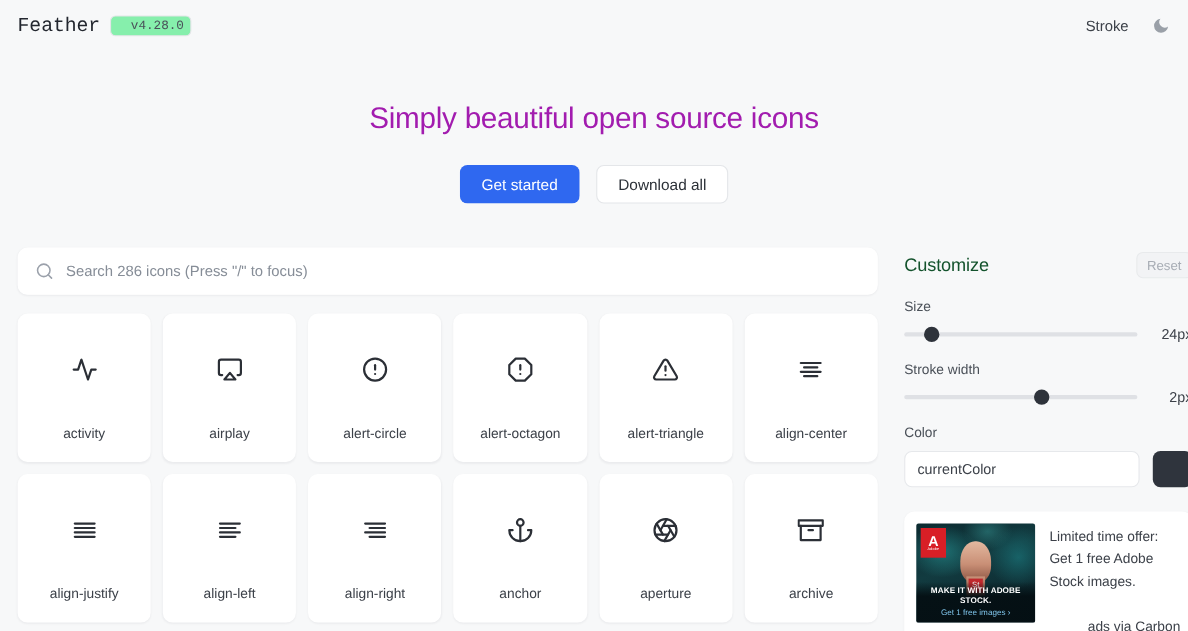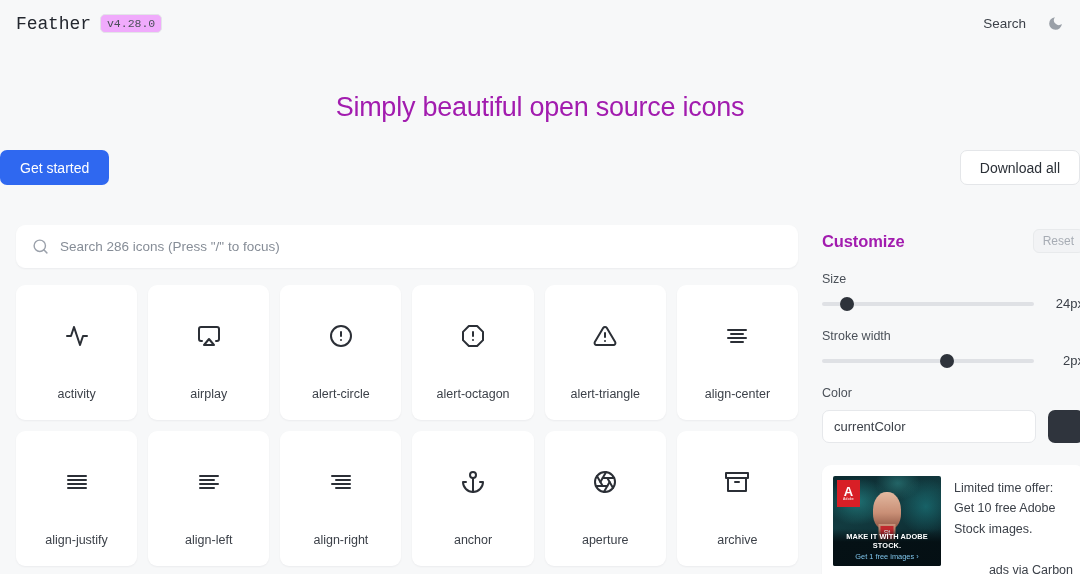--- a/index.html
+++ b/index.html
@@ -29,24 +29,24 @@
     font-family: Liberation Mono, monospace;
   }
   .brand-name {
     font-size: 18px;
     color: #23272f;
     letter-spacing: -0.1px;
   }
   .version-badge {
     font-size: 11.5px;
     color: #4a5059;
-    background: #f0abfc;
+    background: #86efac;
     border: 1px solid #e3e5e8;
     border-radius: 5px;
-    padding: 3px 6px 3px 6px;
+    padding: 3px 6px 3px 18px;
     line-height: 1;
   }
   .header-spacer { flex: 1; }
   .header-right {
     display: flex;
     align-items: center;
     gap: 20px;
   }
   .github-link {
     font-size: 13.5px;
@@ -67,21 +67,21 @@
   }
   .hero-title {
     font-size: 27px;
     font-weight: 400;
     color: #a21caf;
     letter-spacing: -0.25px;
   }
   .hero-actions {
     margin-top: 27px;
     display: flex;
-    justify-content: space-between;
+    justify-content: center;
     gap: 15px;
   }
   .btn {
     font-family: "Liberation Sans", sans-serif;
     font-size: 14px;
     border-radius: 7px;
     padding: 0 19px;
     height: 35px;
     display: inline-flex;
     align-items: center;
@@ -167,23 +167,22 @@
 
   
   .panel-head {
     display: flex;
     align-items: center;
     justify-content: space-between;
     margin-bottom: 19px;
   }
   .panel-title {
     font-size: 16.5px;
-    color: #a21caf;
+    color: #14532d;
     letter-spacing: -0.1px;
-    font-weight: bold;
   }
   .reset-btn {
     font-family: "Liberation Sans", sans-serif;
     font-size: 12px;
     color: #a7acb4;
     background: #f2f3f5;
     border: 1px solid #e8eaec;
     border-radius: 6px;
     padding: 4px 9px;
     cursor: pointer;
@@ -352,21 +351,21 @@
 </head>
 <body style="background: rgb(247, 248, 249);">
 
 <div class="header">
   <div class="brand">
     <span class="brand-name">Feather</span>
     <span class="version-badge">v4.28.0</span>
   </div>
   <div class="header-spacer"></div>
   <div class="header-right">
-    <a class="github-link" href="#">Search</a>
+    <a class="github-link" href="#">Stroke</a>
     <span class="theme-toggle">
       <svg width="17" height="17" viewBox="0 0 24 24" fill="#9aa0a8" aria-hidden="true">
         <path d="M21 12.79A9 9 0 1 1 11.21 3a7 7 0 0 0 9.79 9.79z"></path>
       </svg>
     </span>
   </div>
 </div>
 
 <div class="hero">
   <h1 class="hero-title">Simply beautiful open source icons</h1>
@@ -572,19 +571,19 @@
           <span class="a">A</span>
           <span class="t">Adobe</span>
         </div>
         <div class="ad-st">St</div>
         <div class="ad-caption">
           <div class="l1">MAKE IT WITH ADOBE STOCK.</div>
           <div class="l2">Get 1 free images ›</div>
         </div>
       </div>
       <div class="ad-text">
-        <div class="ad-headline">Limited time offer: Get 10 free Adobe Stock images.</div>
+        <div class="ad-headline">Limited time offer: Get 1 free Adobe Stock images.</div>
         <div class="ad-via">ads via Carbon</div>
       </div>
     </div>
 
   </div>
 </div>
 
 </body></html>

